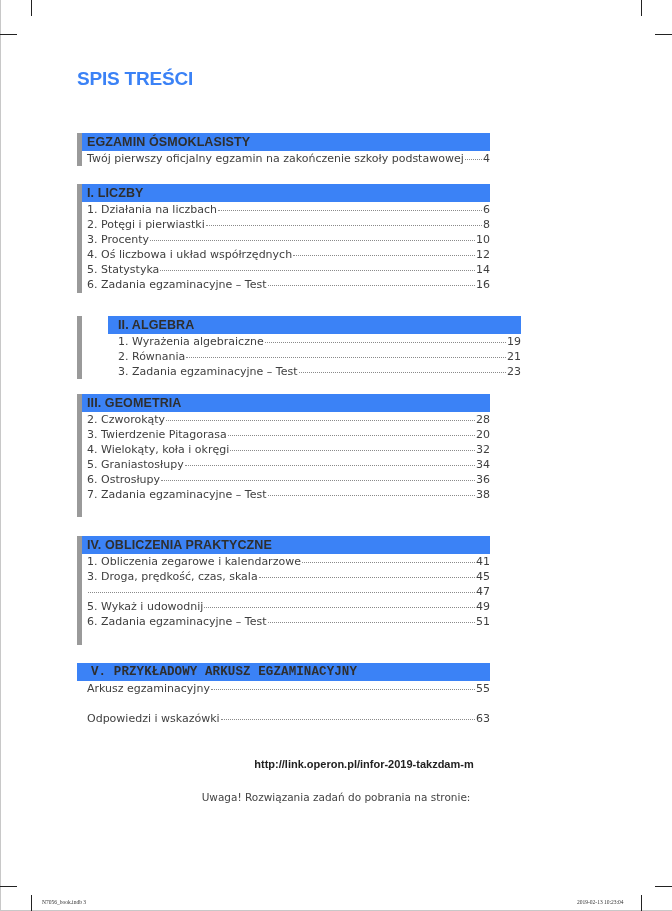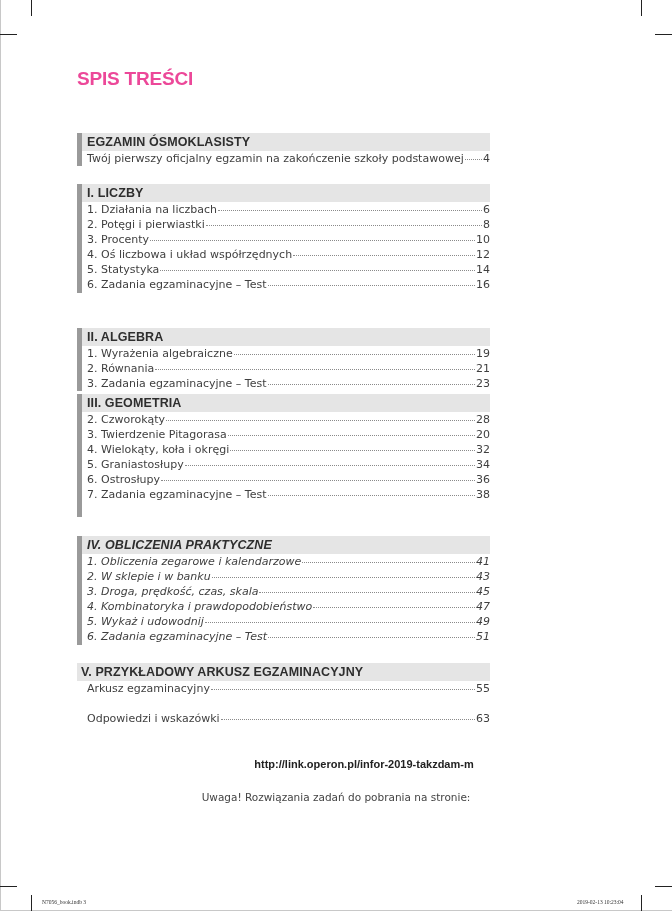--- a/index.html
+++ b/index.html
@@ -11,35 +11,35 @@
   .page-edge-left { position: absolute; left: 0; top: 0; width: 1px; height: 911px; background: #c8c8c8; }
   .page-edge-bottom { position: absolute; left: 0; bottom: 0; width: 672px; height: 1px; background: #c8c8c8; }
   .crop { position: absolute; background: #222; }
   .crop.v { width: 1px; height: 16px; }
   .crop.h { height: 1px; width: 17px; }
 
   .toc-title {
     position: absolute; left: 77px; top: 68px;
     font-family: "Liberation Sans", sans-serif;
     font-weight: bold; font-size: 19px; letter-spacing: -0.2px;
-    color: #ec4899;
+    color: #3b82f6;
   }
 
   .section { position: absolute; left: 77px; width: 413px; }
   .section .bar {
     position: absolute; left: 0; top: 0; width: 5px; background: #9a9a9a;
   }
   .section .head {
-    height: 18px; background: #e5e5e5; margin-left: 0;
+    height: 18px; background: #3b82f6; margin-left: 0;
     padding-left: 10px; line-height: 19px;
     font-size: 12.5px; font-weight: bold; color: #2e2e2e;
     font-family: "Liberation Sans", sans-serif;
     letter-spacing: 0.1px;
   }
-  .section.no-bar .head { padding-left: 4px; }
+  .section.no-bar .head { padding-left: 14px; font-family: Liberation Mono, monospace; }
   .row {
     display: flex; align-items: baseline;
     height: 15px; line-height: 15px;
     padding-left: 10px; font-size: 11px; color: #3f3f3f; justify-content: flex-end;
   }
   .row .label { white-space: nowrap; }
   .row .dots {
     flex: 1; margin: 0 1px; height: 1px;
     border-bottom: 1px dotted #8a8a8a; position: relative; top: -2px;
   }
@@ -108,21 +108,21 @@
       <span class="dots"></span>
       <span class="page">14</span>
     </div>
   <div class="row">
       <span class="label">6. Zadania egzaminacyjne – Test</span>
       <span class="dots"></span>
       <span class="page">16</span>
     </div>
 </div>
 
-<div class="section" style="top:328px;">
+<div class="section" style="top:316px;padding-left:31px;">
   <div class="bar" style="height:63px;"></div>
   <div class="head">II. ALGEBRA</div>
   <div class="row">
       <span class="label">1. Wyrażenia algebraiczne</span>
       <span class="dots"></span>
       <span class="page">19</span>
     </div>
   <div class="row">
       <span class="label">2. Równania</span>
       <span class="dots"></span>
@@ -163,40 +163,34 @@
       <span class="dots"></span>
       <span class="page">36</span>
     </div>
   <div class="row">
       <span class="label">7. Zadania egzaminacyjne – Test</span>
       <span class="dots"></span>
       <span class="page">38</span>
     </div>
 </div>
 
-<div class="section" style="top:536px;font-style:italic;">
+<div class="section" style="top:536px;">
   <div class="bar" style="height:109px;"></div>
   <div class="head">IV. OBLICZENIA PRAKTYCZNE</div>
   <div class="row">
       <span class="label">1. Obliczenia zegarowe i kalendarzowe</span>
       <span class="dots"></span>
       <span class="page">41</span>
     </div>
   <div class="row">
-      <span class="label">2. W sklepie i w banku</span>
-      <span class="dots"></span>
-      <span class="page">43</span>
-    </div>
-  <div class="row">
       <span class="label">3. Droga, prędkość, czas, skala</span>
       <span class="dots"></span>
       <span class="page">45</span>
     </div>
   <div class="row">
-      <span class="label">4. Kombinatoryka i prawdopodobieństwo</span>
       <span class="dots"></span>
       <span class="page">47</span>
     </div>
   <div class="row">
       <span class="label">5. Wykaż i udowodnij</span>
       <span class="dots"></span>
       <span class="page">49</span>
     </div>
   <div class="row">
       <span class="label">6. Zadania egzaminacyjne – Test</span>

